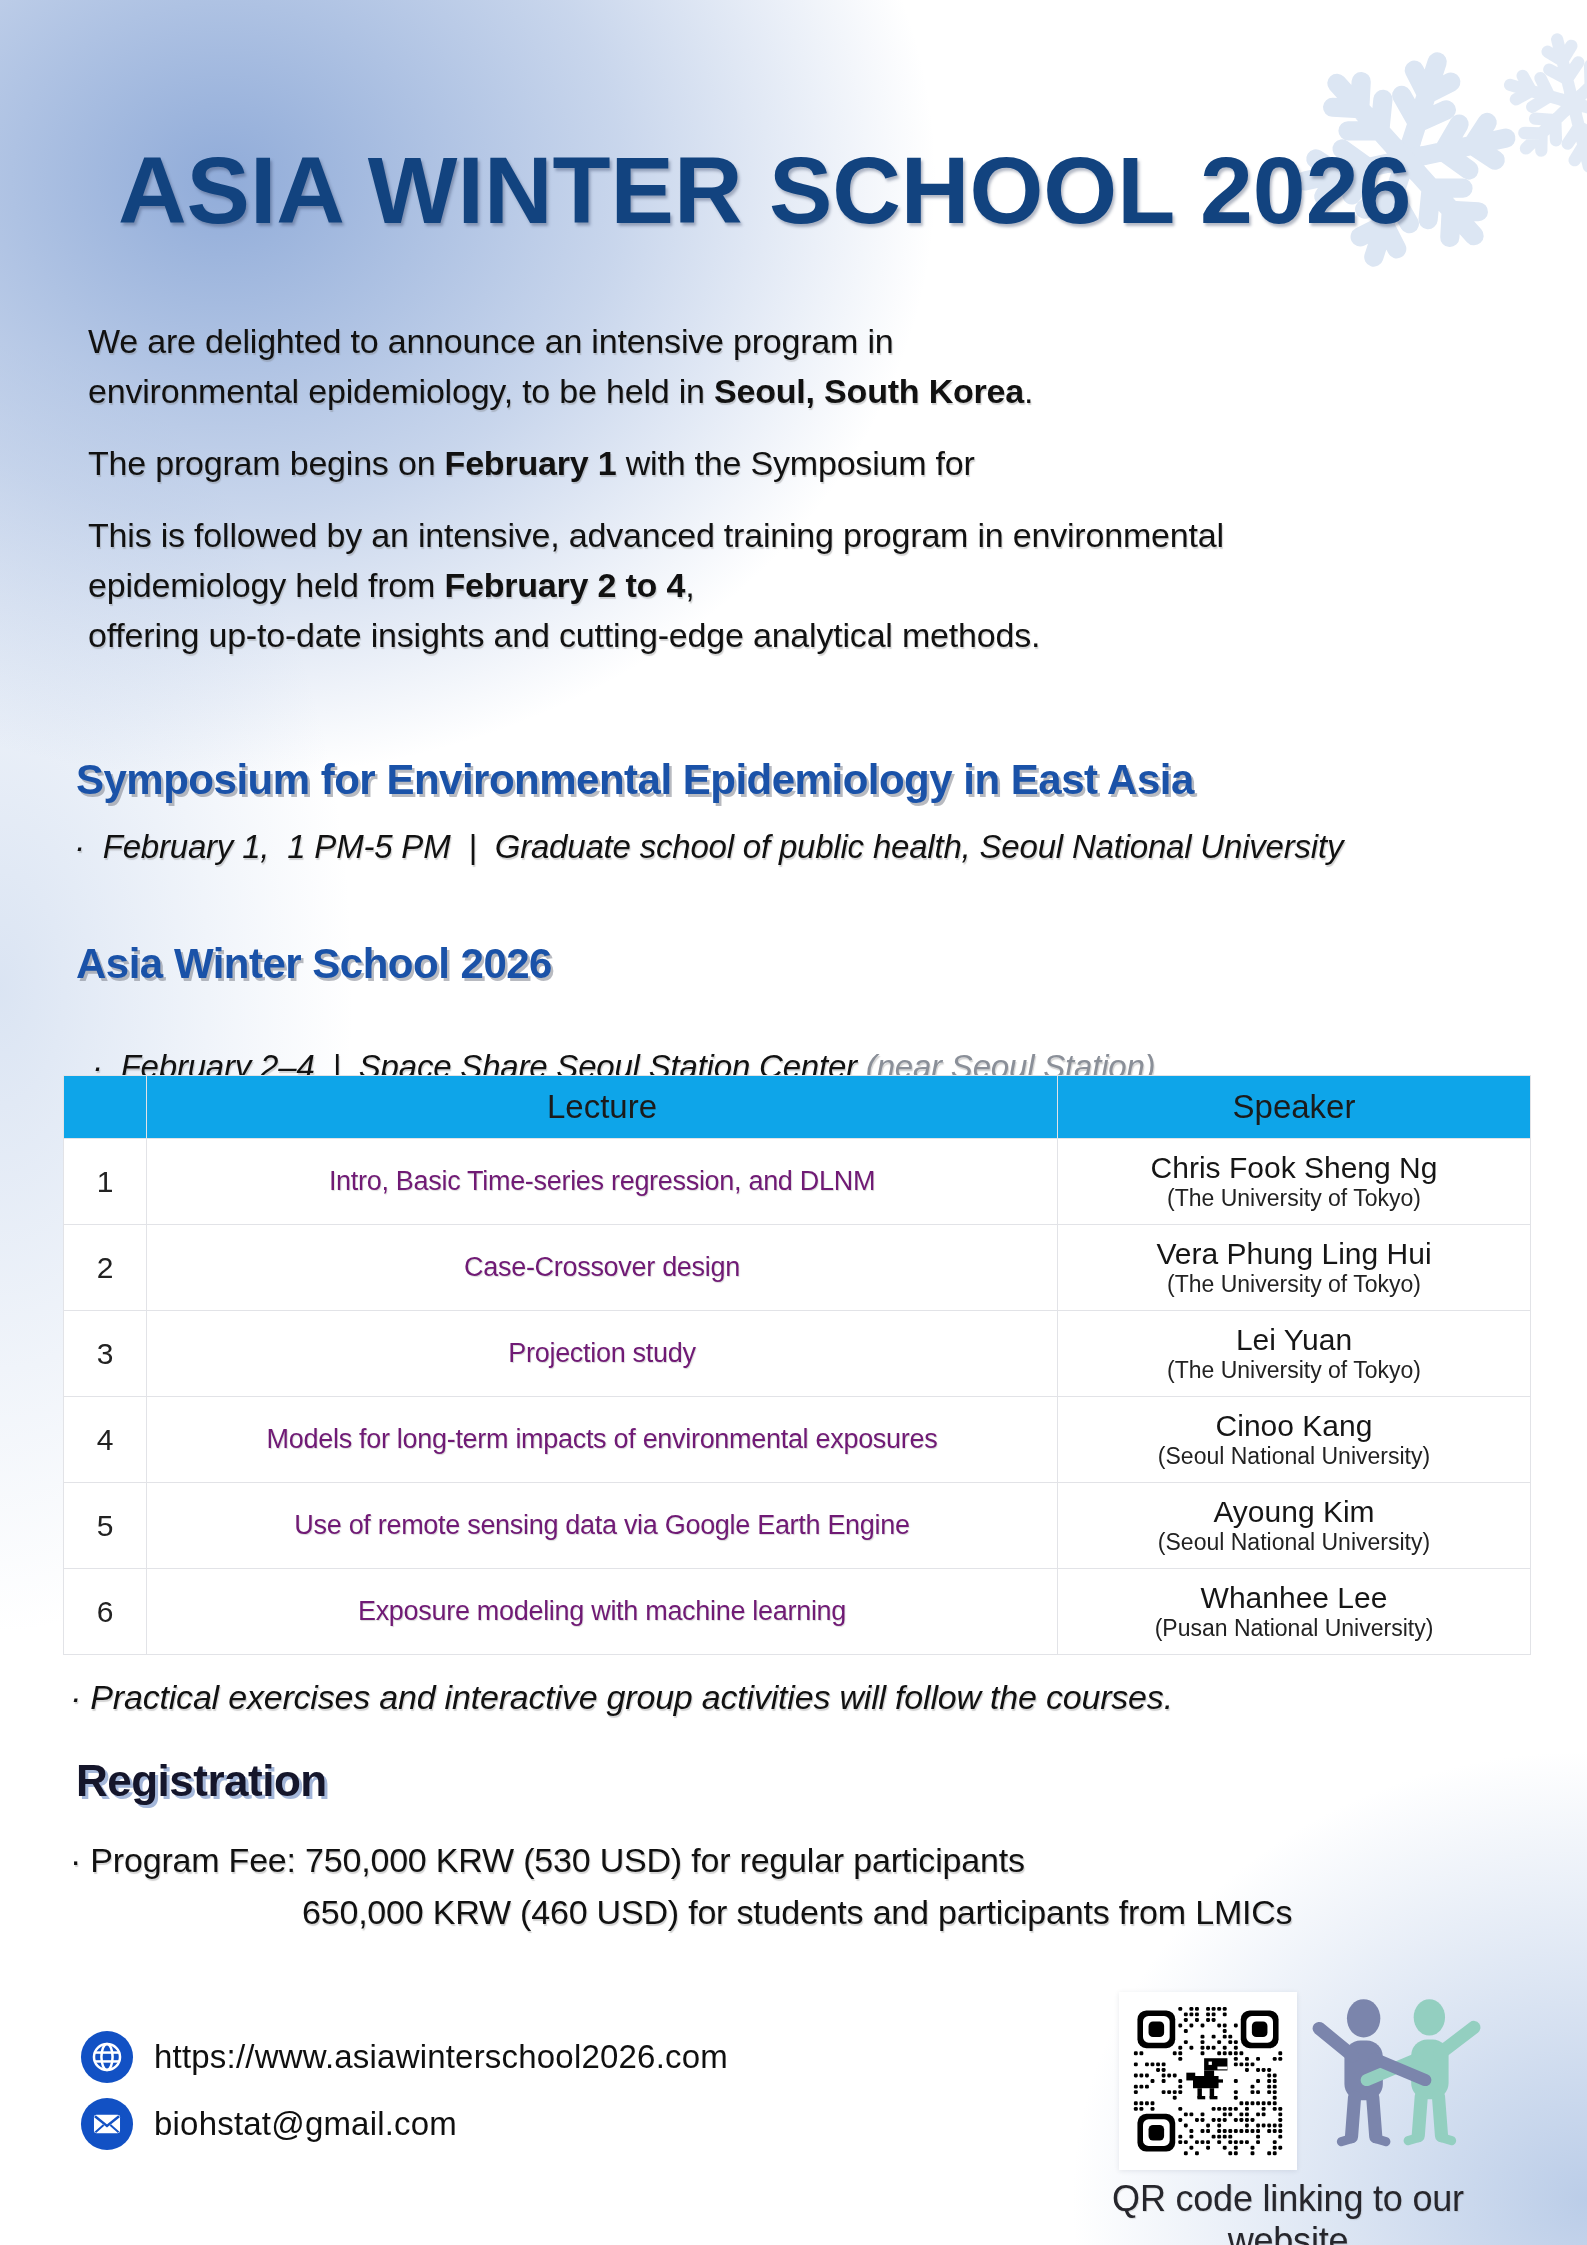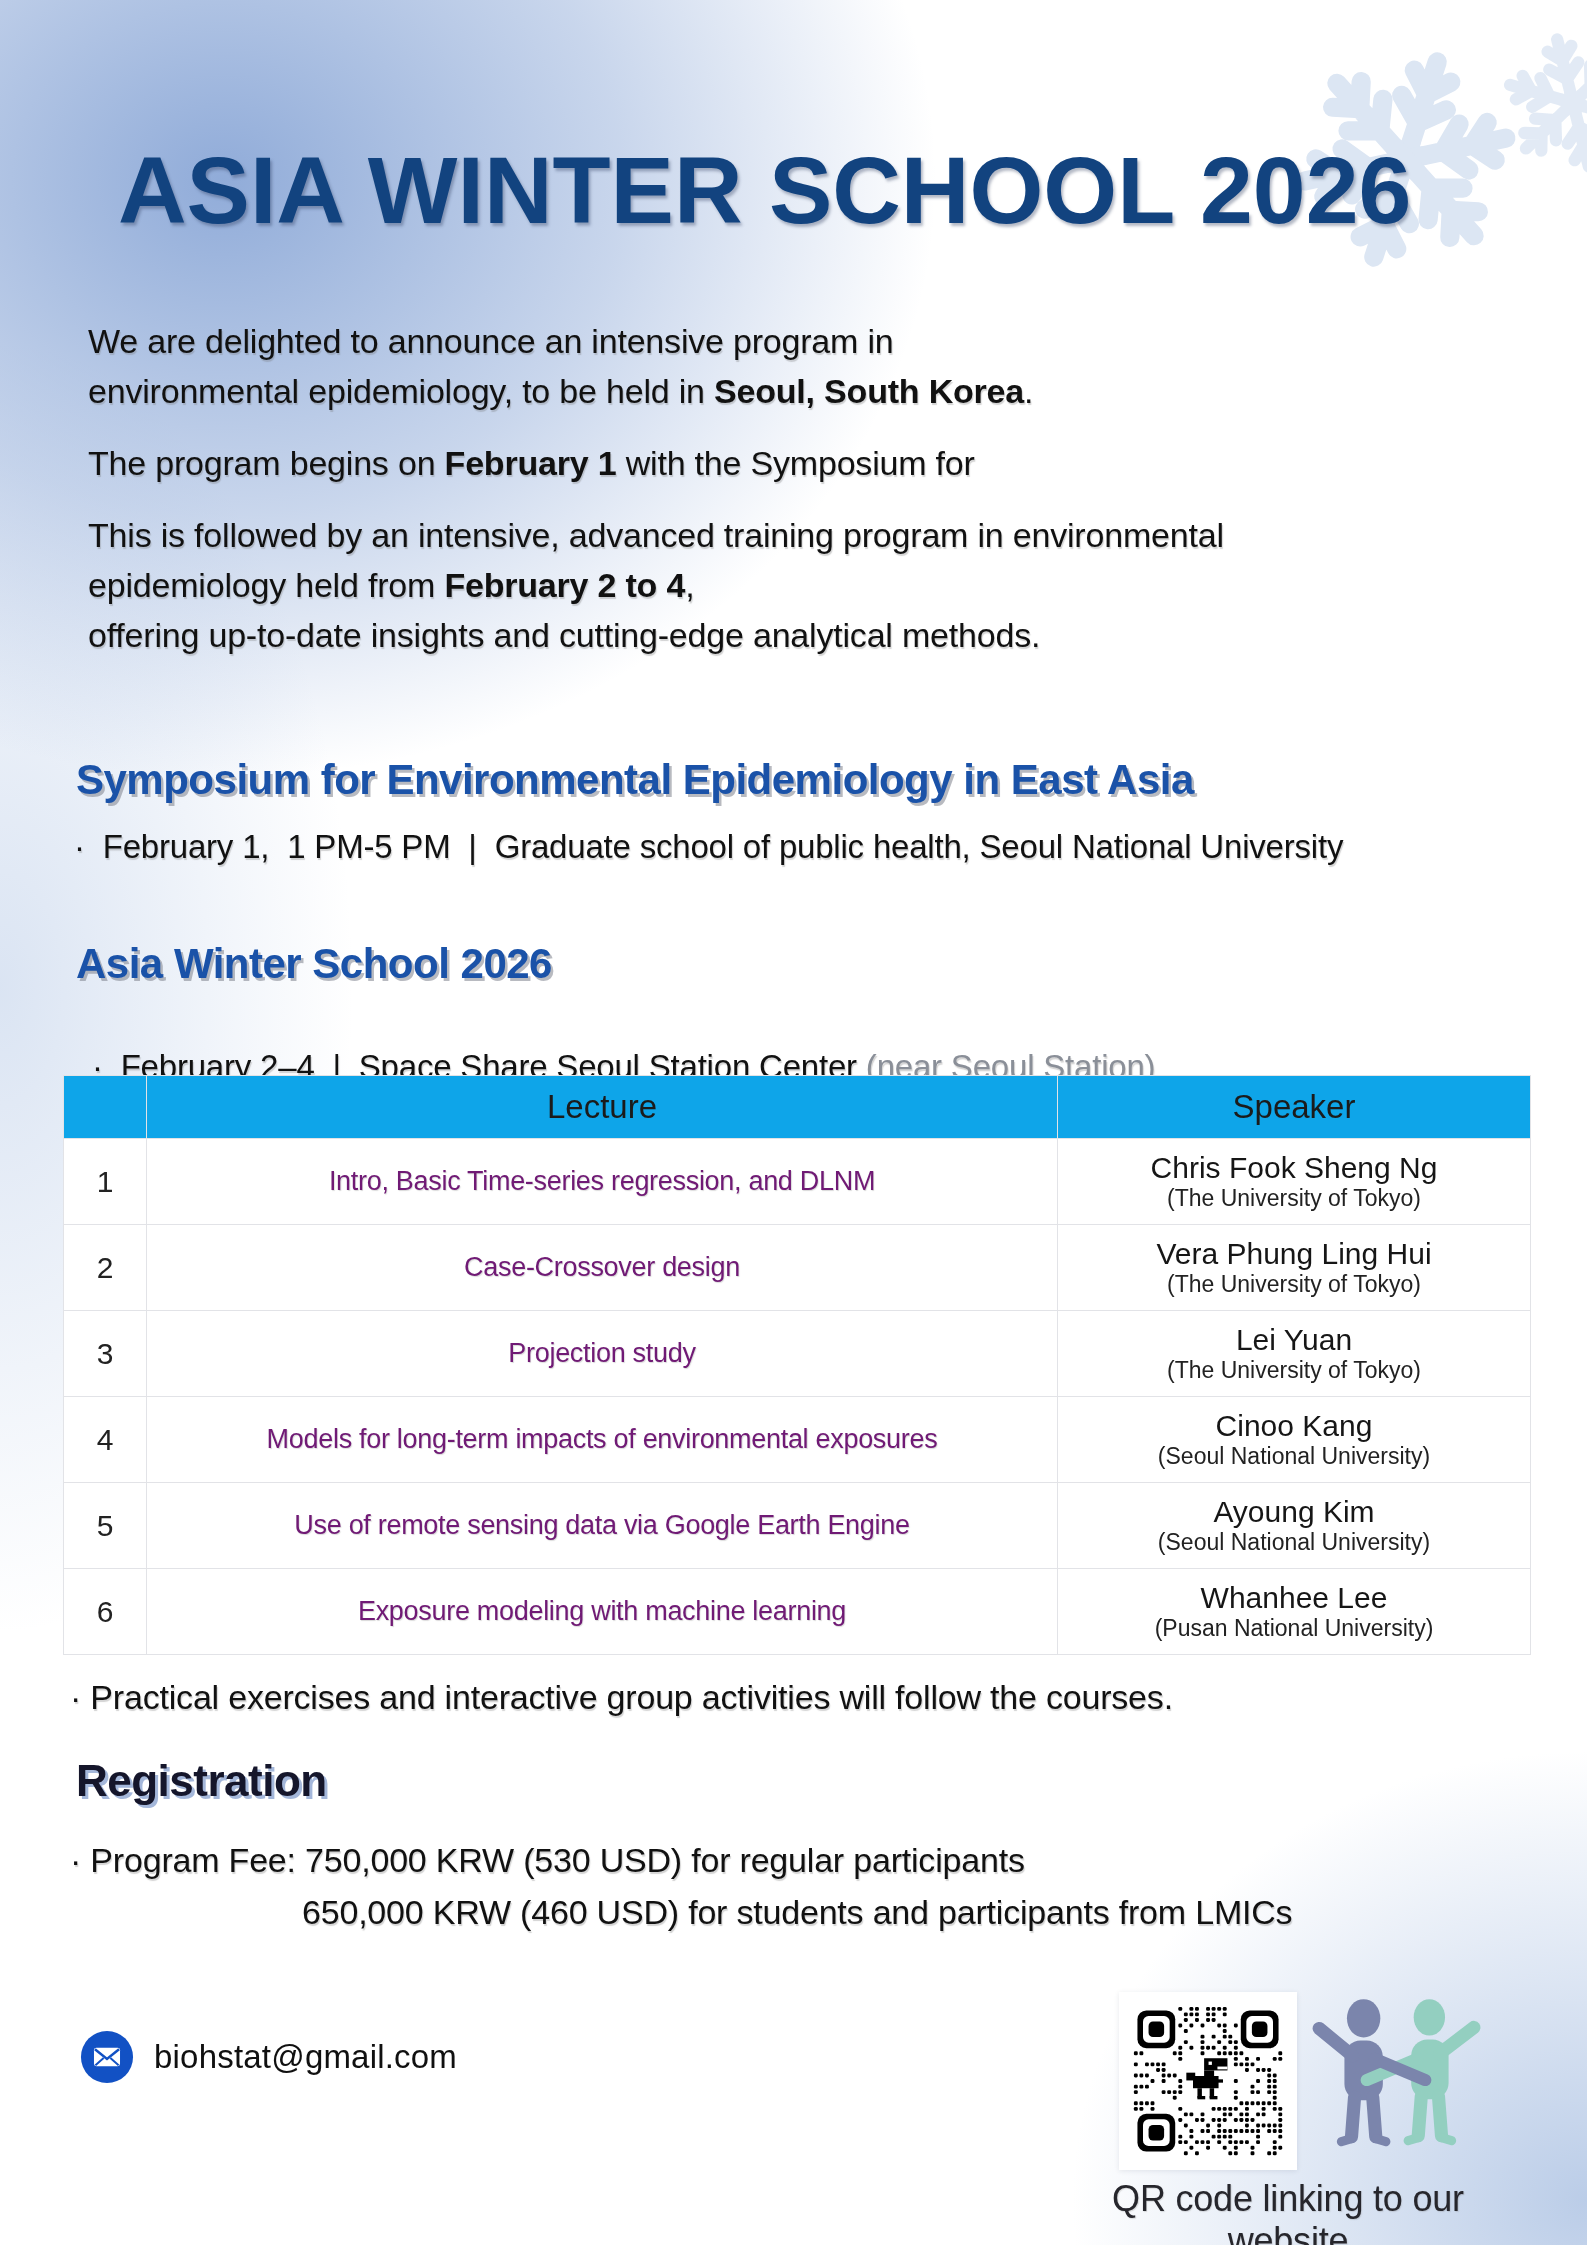--- a/index.html
+++ b/index.html
@@ -30,20 +30,21 @@
   .intro p{margin:0 0 22px 0;}
   .intro b{font-weight:700;}
 
   .sec-heading{
     font-size:42px;font-weight:800;color:#1a52a8;letter-spacing:-0.5px;
     text-shadow:2.5px 2.5px 0 rgba(125,130,140,0.55);white-space:nowrap;
   }
   .bullet{
     font-size:33px;letter-spacing:-0.2px;white-space:pre-wrap;
     text-shadow:1px 1.5px 1px rgba(110,110,110,0.3);
+    font-style:italic;
   }
   .muted{color:#8a8f98;}
 
   
   table.lectures{
     left:63px;top:1075px;width:1467px;border-collapse:collapse;background:#fff;
     table-layout:fixed;
   }
   table.lectures td,table.lectures th{
     border:1px solid #e2e3e7;text-align:center;vertical-align:middle;padding:0 10px;
@@ -198,20 +199,32 @@
 
 <div class="abs bullet" style="left:70px;top:1678px;font-size:34px;">· Practical exercises and interactive group activities will follow the courses.</div>
 
 <div class="abs reg-heading" style="left:76px;top:1756px;">Registration</div>
 <div class="abs reg-lines" style="left:70px;top:1834px;">
   <div>· Program Fee: 750,000 KRW (530 USD) for regular participants</div>
   <div class="reg-indent">650,000 KRW (460 USD) for students and participants from LMICs</div>
 </div>
 
 <div class="abs" style="left:80px;top:2030px;">
+  <div class="contact-row">
+    <svg width="54" height="54" viewBox="0 0 56 56">
+      <circle cx="28" cy="28" r="27" fill="#1251c4"></circle>
+      <g stroke="#ffffff" stroke-width="2.6" fill="none">
+        <circle cx="28" cy="28" r="13.5"></circle>
+        <ellipse cx="28" cy="28" rx="5.8" ry="13.5"></ellipse>
+        <line x1="15.2" y1="23.4" x2="40.8" y2="23.4"></line>
+        <line x1="15.2" y1="32.6" x2="40.8" y2="32.6"></line>
+      </g>
+    </svg>
+    <span class="contact-text">https://www.asiawinterschool2026.com</span>
+  </div>
   <div class="contact-row">
     <svg width="54" height="54" viewBox="0 0 56 56">
       <circle cx="28" cy="28" r="27" fill="#1251c4"></circle>
       <rect x="14.5" y="18.5" width="27" height="19" rx="2.5" fill="#ffffff"></rect>
       <path d="M15.5,20 L28,30 L40.5,20" stroke="#1251c4" stroke-width="2.6" fill="none"></path>
       <path d="M16,36.5 L24.5,29 M40,36.5 L31.5,29" stroke="#1251c4" stroke-width="2" fill="none"></path>
     </svg>
     <span class="contact-text">biohstat@gmail.com</span>
   </div>
 </div>

